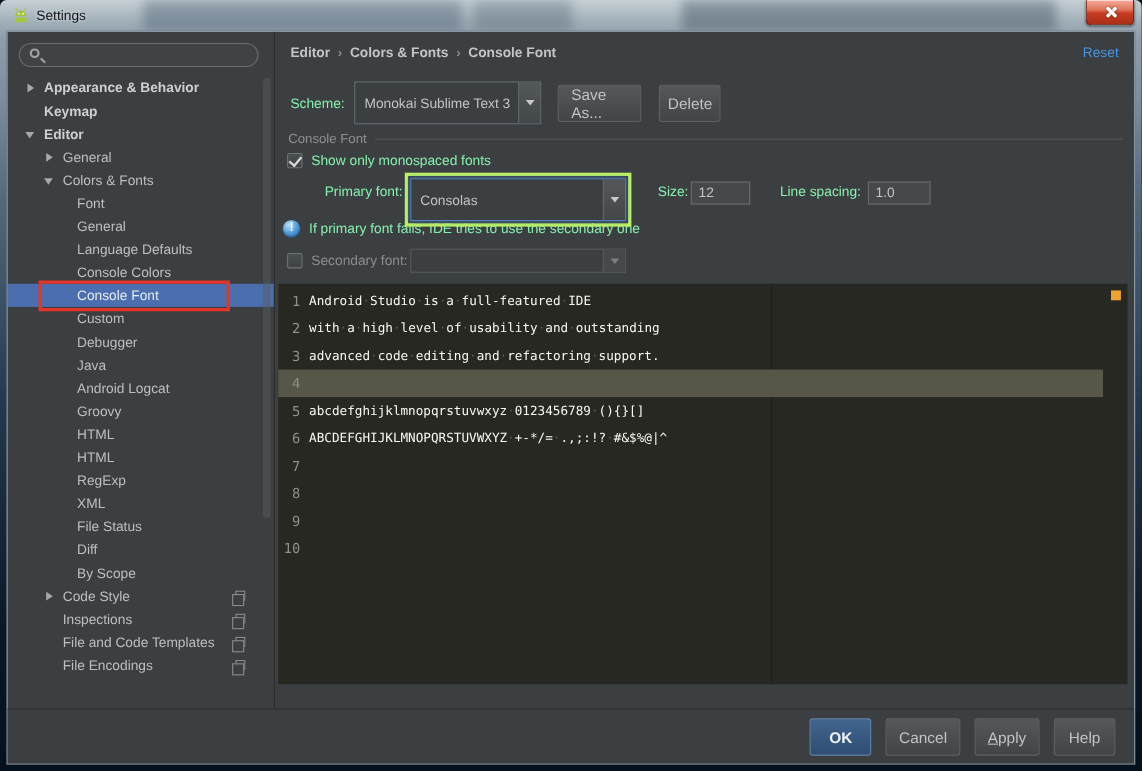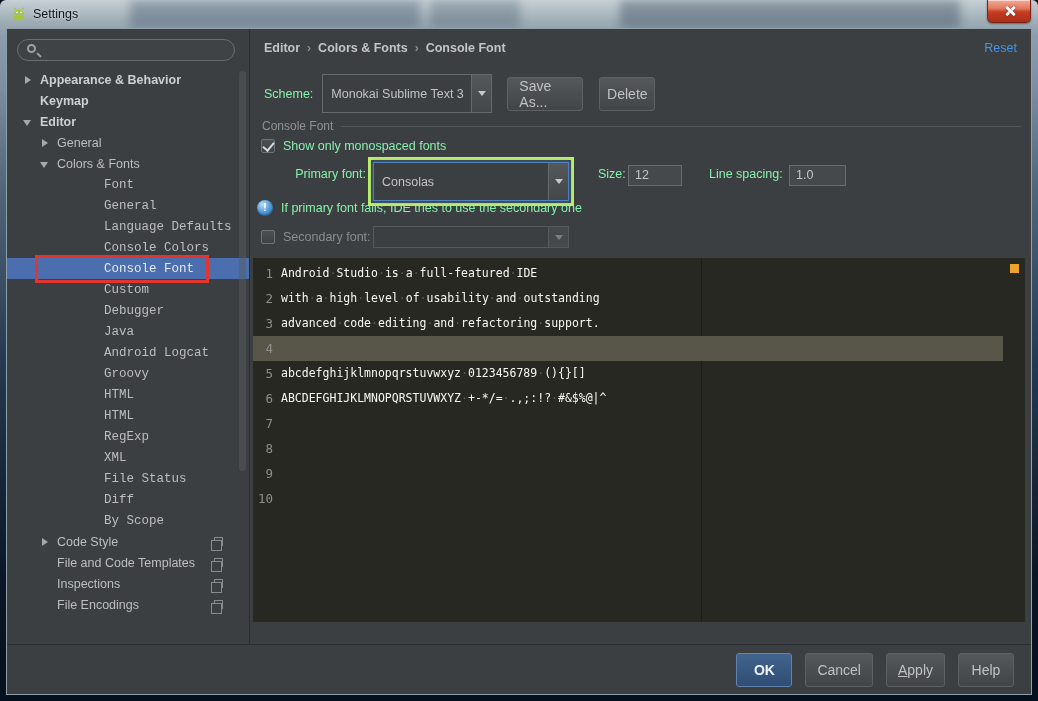--- a/index.html
+++ b/index.html
@@ -41,21 +41,21 @@
     border:1px solid #6a6e70; border-radius:12px; background:#3f4345; }
   .mag { position:absolute; left:9px; top:4px; width:9px; height:9px;
     border:2px solid #9ea1a3; border-radius:50%; }
   .mag::after { content:''; position:absolute; left:7px; top:8px; width:6px; height:2px;
     background:#9ea1a3; transform:rotate(45deg); border-radius:1px; }
   .tree { position:absolute; left:0; right:0; top:40px; }
   .tree-row { position:relative; height:21px; display:flex; align-items:center;
     font-size:12.5px; color:#bcbec0; cursor:pointer; }
   .tree-row.bold { font-weight:bold; color:#cdd0d2; }
   .tree-row.selected { background:#4b6eaf; color:#e6eaef; }
-  .lv0 { padding-left:16px; } .lv1 { padding-left:33px; } .lv2 { padding-left:97px;font-family:Liberation Mono, monospace; }
+  .lv0 { padding-left:16px; } .lv1 { padding-left:33px; } .lv2 { padding-left:63px; }
   .arrow-ph { width:11px; height:10px; margin-right:6px; position:relative; flex:none; }
   .tri-right { position:absolute; left:2px; top:1px; width:0; height:0;
     border-top:4px solid transparent; border-bottom:4px solid transparent;
     border-left:6px solid #a6a9ab; }
   .tri-dn { position:absolute; left:0; top:3px; width:0; height:0;
     border-left:4px solid transparent; border-right:4px solid transparent;
     border-top:6px solid #a6a9ab; }
   .proj { margin-left:auto; margin-right:26px; width:9px; height:9px; position:relative;
     border:1px solid #898c8e; flex:none; }
   .proj::after { content:''; position:absolute; left:-4px; top:2px; width:9px; height:9px;
@@ -270,26 +270,26 @@
           </div>
           <div class="tree-row lv1">
             <span class="arrow-ph">
               <span class="tri-right"></span>
             </span>
             <span>Code Style</span>
             <span class="proj"></span>
           </div>
           <div class="tree-row lv1">
             <span class="arrow-ph"></span>
+            <span>Inspections</span>
+            <span class="proj"></span>
+          </div>
+          <div class="tree-row lv1">
+            <span class="arrow-ph"></span>
             <span>File and Code Templates</span>
-            <span class="proj"></span>
-          </div>
-          <div class="tree-row lv1">
-            <span class="arrow-ph"></span>
-            <span>Inspections</span>
             <span class="proj"></span>
           </div>
           <div class="tree-row lv1">
             <span class="arrow-ph"></span>
             <span>File Encodings</span>
             <span class="proj"></span>
           </div>
         </div>
       <div class="sb-thumb"></div>
     </div>

